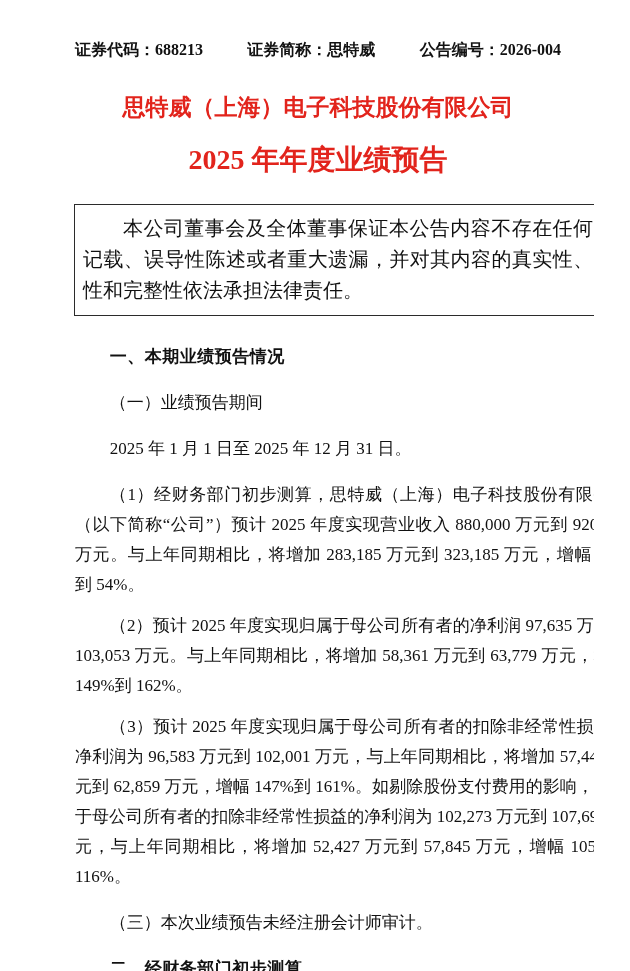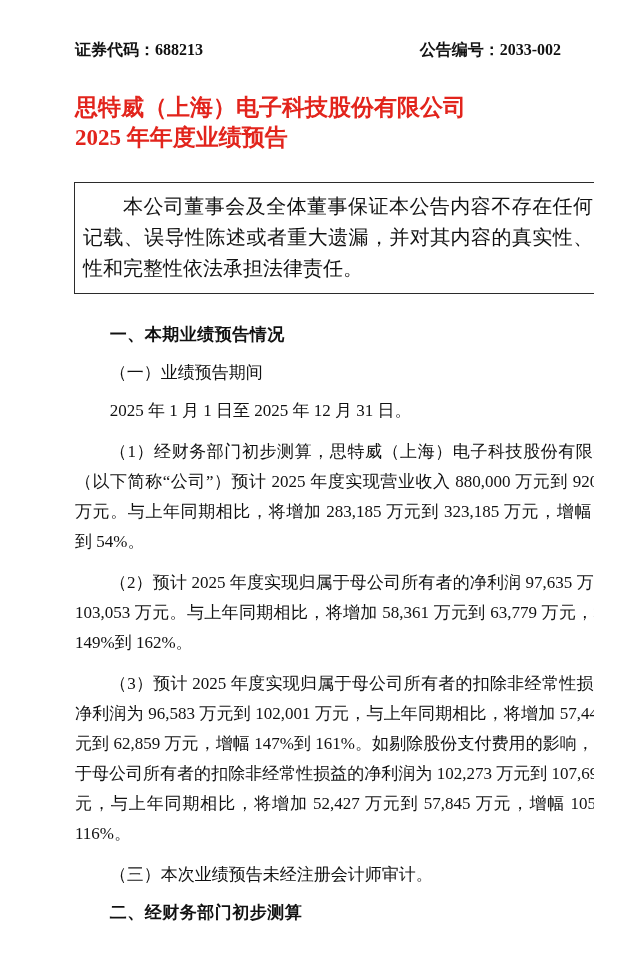--- a/index.html
+++ b/index.html
@@ -22,31 +22,32 @@
   .doc-header {
     display: flex;
     justify-content: space-between;
     align-items: baseline;
     font-size: 16px;
     font-weight: bold;
     white-space: nowrap;
   }
   .title-block {
     margin-top: 32px;
-    text-align: left;
+    text-align: center;
   }
   .title-company {
     font-size: 23px;
     font-weight: bold;
     line-height: 30px;
   }
   .title-report {
-    font-size: 23px;
+    font-size: 28px;
     font-weight: bold;
     line-height: 30px;
+    margin-top: 22px;
   }
   .disclaimer-box {
     margin-top: 29px;
     margin-left: -1px;
     width: 569px;
     box-sizing: border-box;
     border: 1.5px solid #2b2b2b;
     padding: 8px 8px 9px 8px;
     font-size: 20px;
     line-height: 31px;
@@ -57,41 +58,42 @@
     margin: 0;
     text-indent: 2em;
   }
   .doc-body {
     margin-top: 26px;
     width: 553px;
     font-size: 17px;
     line-height: 30px;
   }
   .doc-body p {
-    margin: 8px 0;
+    margin: 16px 0;
     text-indent: 2.05em;
     text-align: justify;
     text-justify: inter-character;
   }
   .doc-body p.multiline {
     margin: 11px 0;
   }
   .section-heading {
     font-weight: bold;
     letter-spacing: 0.5px;
   }
 </style>
 </head>
 <body>
 
 <div class="page">
 
   <div class="doc-header">
     <span>证券代码：688213</span>
-    <span>公告编号：2033-002</span>
+    <span>证券简称：思特威</span>
+    <span>公告编号：2026-004</span>
   </div>
 
   <div class="title-block">
     <div class="title-company" id="title-company" style="color: rgb(226, 36, 28);">思特威（上海）电子科技股份有限公司</div>
     <div class="title-report" id="title-report" style="color: rgb(226, 36, 28);">2025 年年度业绩预告</div>
   </div>
 
   <div class="disclaimer-box">
     <p>本公司董事会及全体董事保证本公告内容不存在任何虚假记载、误导性陈述或者重大遗漏，并对其内容的真实性、准确性和完整性依法承担法律责任。</p>
   </div>

